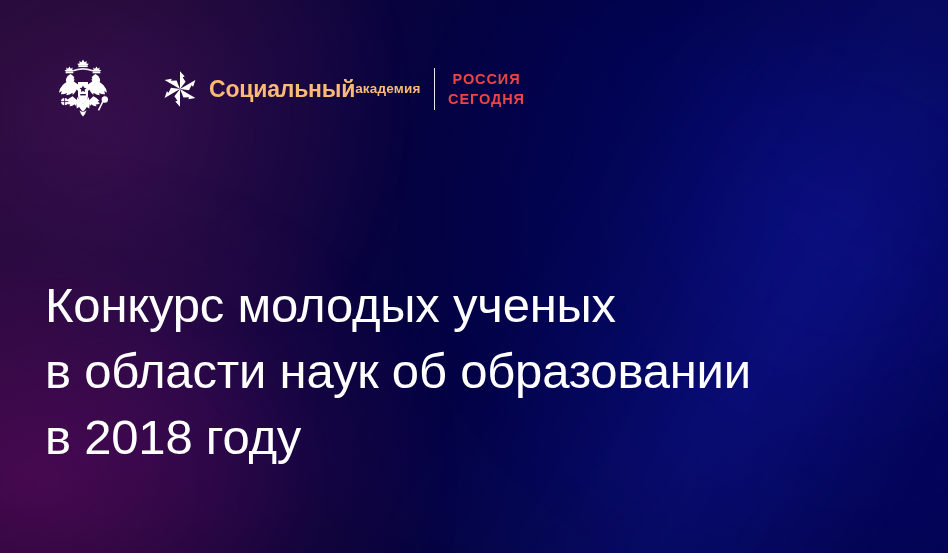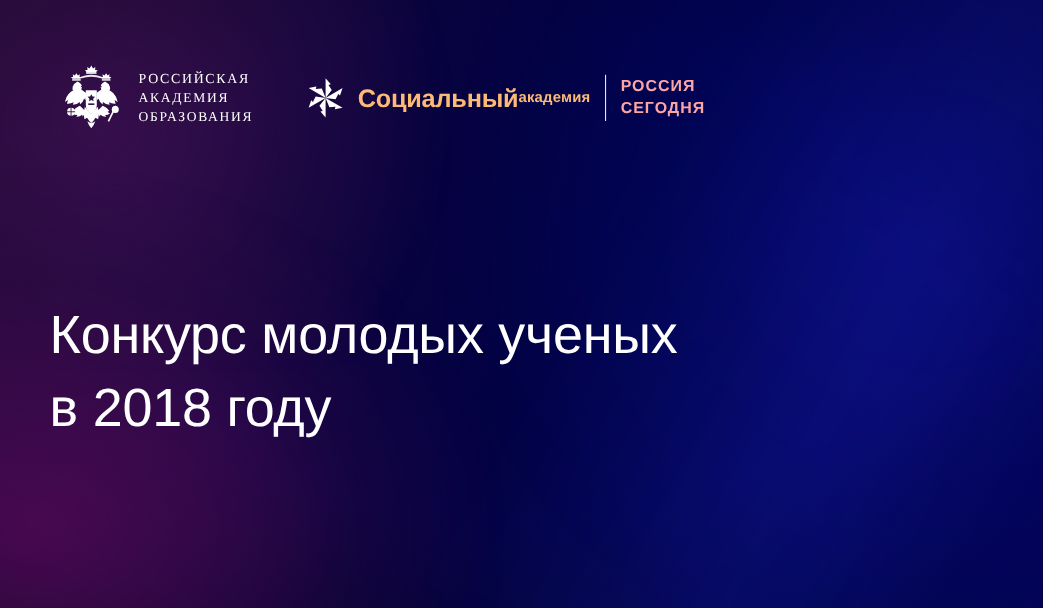--- a/index.html
+++ b/index.html
@@ -177,23 +177,24 @@
   .sn-divider {
     width: 1.5px;
     height: 42px;
     background: #ffffff;
     opacity: 0.9;
     margin: 0 13px;
   }
   .sn-ria {
     display: flex;
     flex-direction: column;
-    color: #fca5a5;
+    color: #ef4444;
     line-height: 1;
     gap: 5px;
+    text-align: center;
   }
   .sn-ria span {
     font-size: 14.5px;
     font-weight: bold;
     letter-spacing: 0.9px;
     text-transform: uppercase;
   }
 
   
   .headline {
@@ -261,25 +262,20 @@
           <path d="M52.8 39.6 l0.7 1.3 1.1-0.7 -0.2 1.4 1.2 0.1 -0.8 1 -4 0 -0.8-1 1.2-0.1 -0.2-1.4 1.1 0.7z"></path>
 
           <g fill="#2d0f40">
             <path d="M31 29.6 l1.1 2.1 2.3 0.3 -1.7 1.7 0.4 2.3 -2.1-1.1 -2.1 1.1 0.4-2.3 -1.7-1.7 2.3-0.3z"></path>
             <rect x="28.2" y="38" width="5.6" height="1.4"></rect>
           </g>
 
           <path d="M27.4 54.2 q3.6 3 7.2 0 -1.4 4.4 -3.6 6.4 -2.2-2 -3.6-6.4z"></path>
         </g>
       </svg>
-      <div class="rae-text">
-        <span>Российская</span>
-        <span>академия</span>
-        <span>образования</span>
-      </div>
     </div>
 
 
     <div class="logo-sn">
       <svg class="sn-flake" viewBox="0 0 40 40" aria-hidden="true">
         <g fill="#ffffff">
           <g>
             <path d="M20 20 L20 2.2 L24.7 7.6 L22.6 8.2 L25.6 12.8 L20 20z"></path>
           </g>
           <g transform="rotate(60 20 20)">
@@ -306,16 +302,17 @@
       <div class="sn-divider"></div>
       <div class="sn-ria">
         <span>РОССИЯ</span>
         <span>СЕГОДНЯ</span>
       </div>
     </div>
   </div>
 
   <div class="headline">
     <span>Конкурс молодых ученых</span>
+    <span>в области наук об образовании</span>
     <span>в 2018 году</span>
   </div>
 
 </div>
 
 </body></html>

